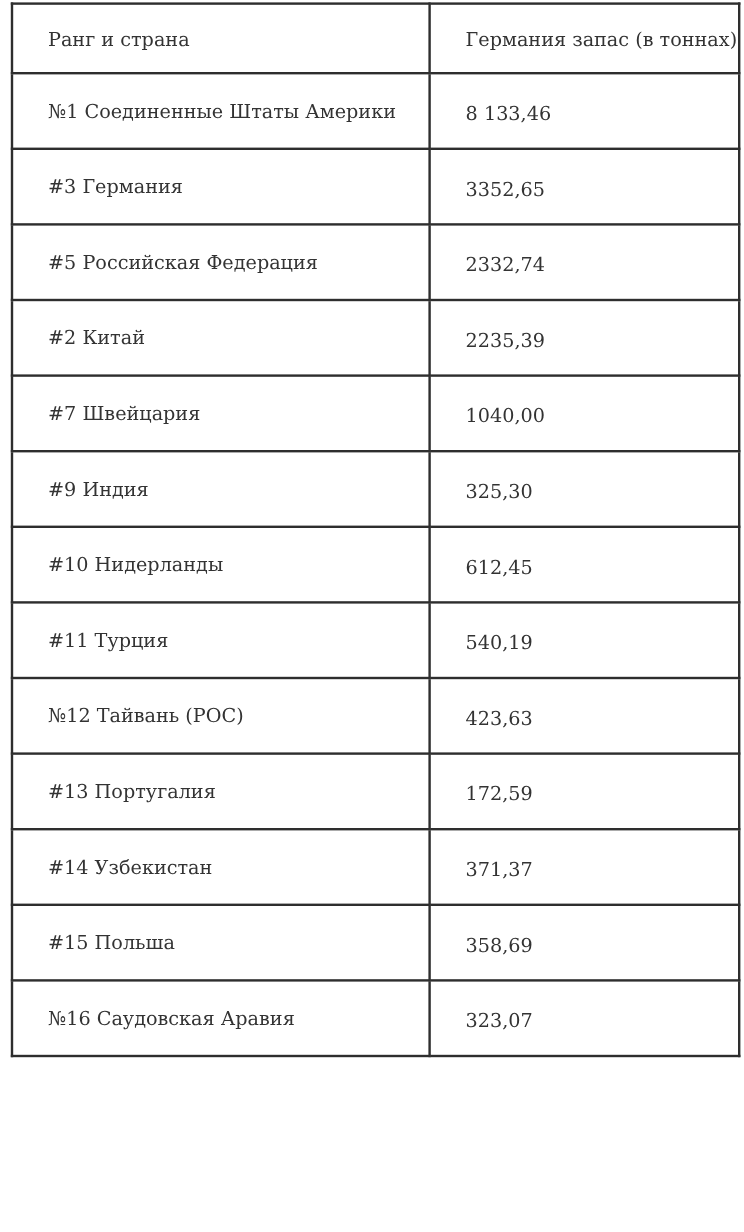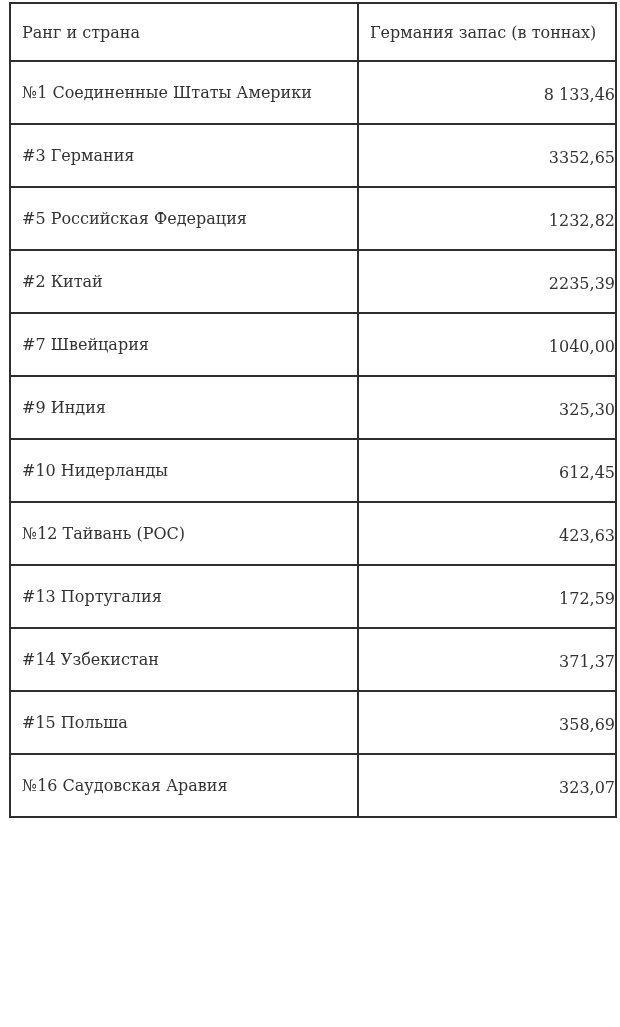--- a/index.html
+++ b/index.html
@@ -21,30 +21,30 @@
       table-layout: fixed;
       width: 606px;
       font-family: "DejaVu Serif", "Liberation Serif", serif;
       color: #333333;
     }
     col.c1 { width: 348px; }
     col.c2 { width: 258px; }
     td, th {
       border: 2px solid #2e2e2e;
       height: 57px;
-      padding: 0 0 0 11px;
+      padding: 0 0 0 29px;
       text-align: left;
       vertical-align: middle;
       font-size: 16px;
       font-weight: normal;
       white-space: nowrap;
       overflow: hidden;
     }
     th { height: 56px; }
-    td.val { padding-top: 4px; text-align: right; }
+    td.val { padding-top: 4px; }
   </style>
 </head>
 <body>
 
 <div class="wrap">
   <table>
     <colgroup>
         <col class="c1">
         <col class="c2">
       </colgroup>
@@ -58,37 +58,41 @@
       <tr>
         <td>№1 Соединенные Штаты Америки</td>
         <td class="val">8 133,46</td>
       </tr>
       <tr>
         <td>#3 Германия</td>
         <td class="val">3352,65</td>
       </tr>
       <tr>
         <td>#5 Российская Федерация</td>
-        <td class="val">1232,82</td>
+        <td class="val">2332,74</td>
       </tr>
       <tr>
         <td>#2 Китай</td>
         <td class="val">2235,39</td>
       </tr>
       <tr>
         <td>#7 Швейцария</td>
         <td class="val">1040,00</td>
       </tr>
       <tr>
         <td>#9 Индия</td>
         <td class="val">325,30</td>
       </tr>
       <tr>
         <td>#10 Нидерланды</td>
         <td class="val">612,45</td>
+      </tr>
+      <tr>
+        <td>#11 Турция</td>
+        <td class="val">540,19</td>
       </tr>
       <tr>
         <td>№12 Тайвань (РОС)</td>
         <td class="val">423,63</td>
       </tr>
       <tr>
         <td>#13 Португалия</td>
         <td class="val">172,59</td>
       </tr>
       <tr>

